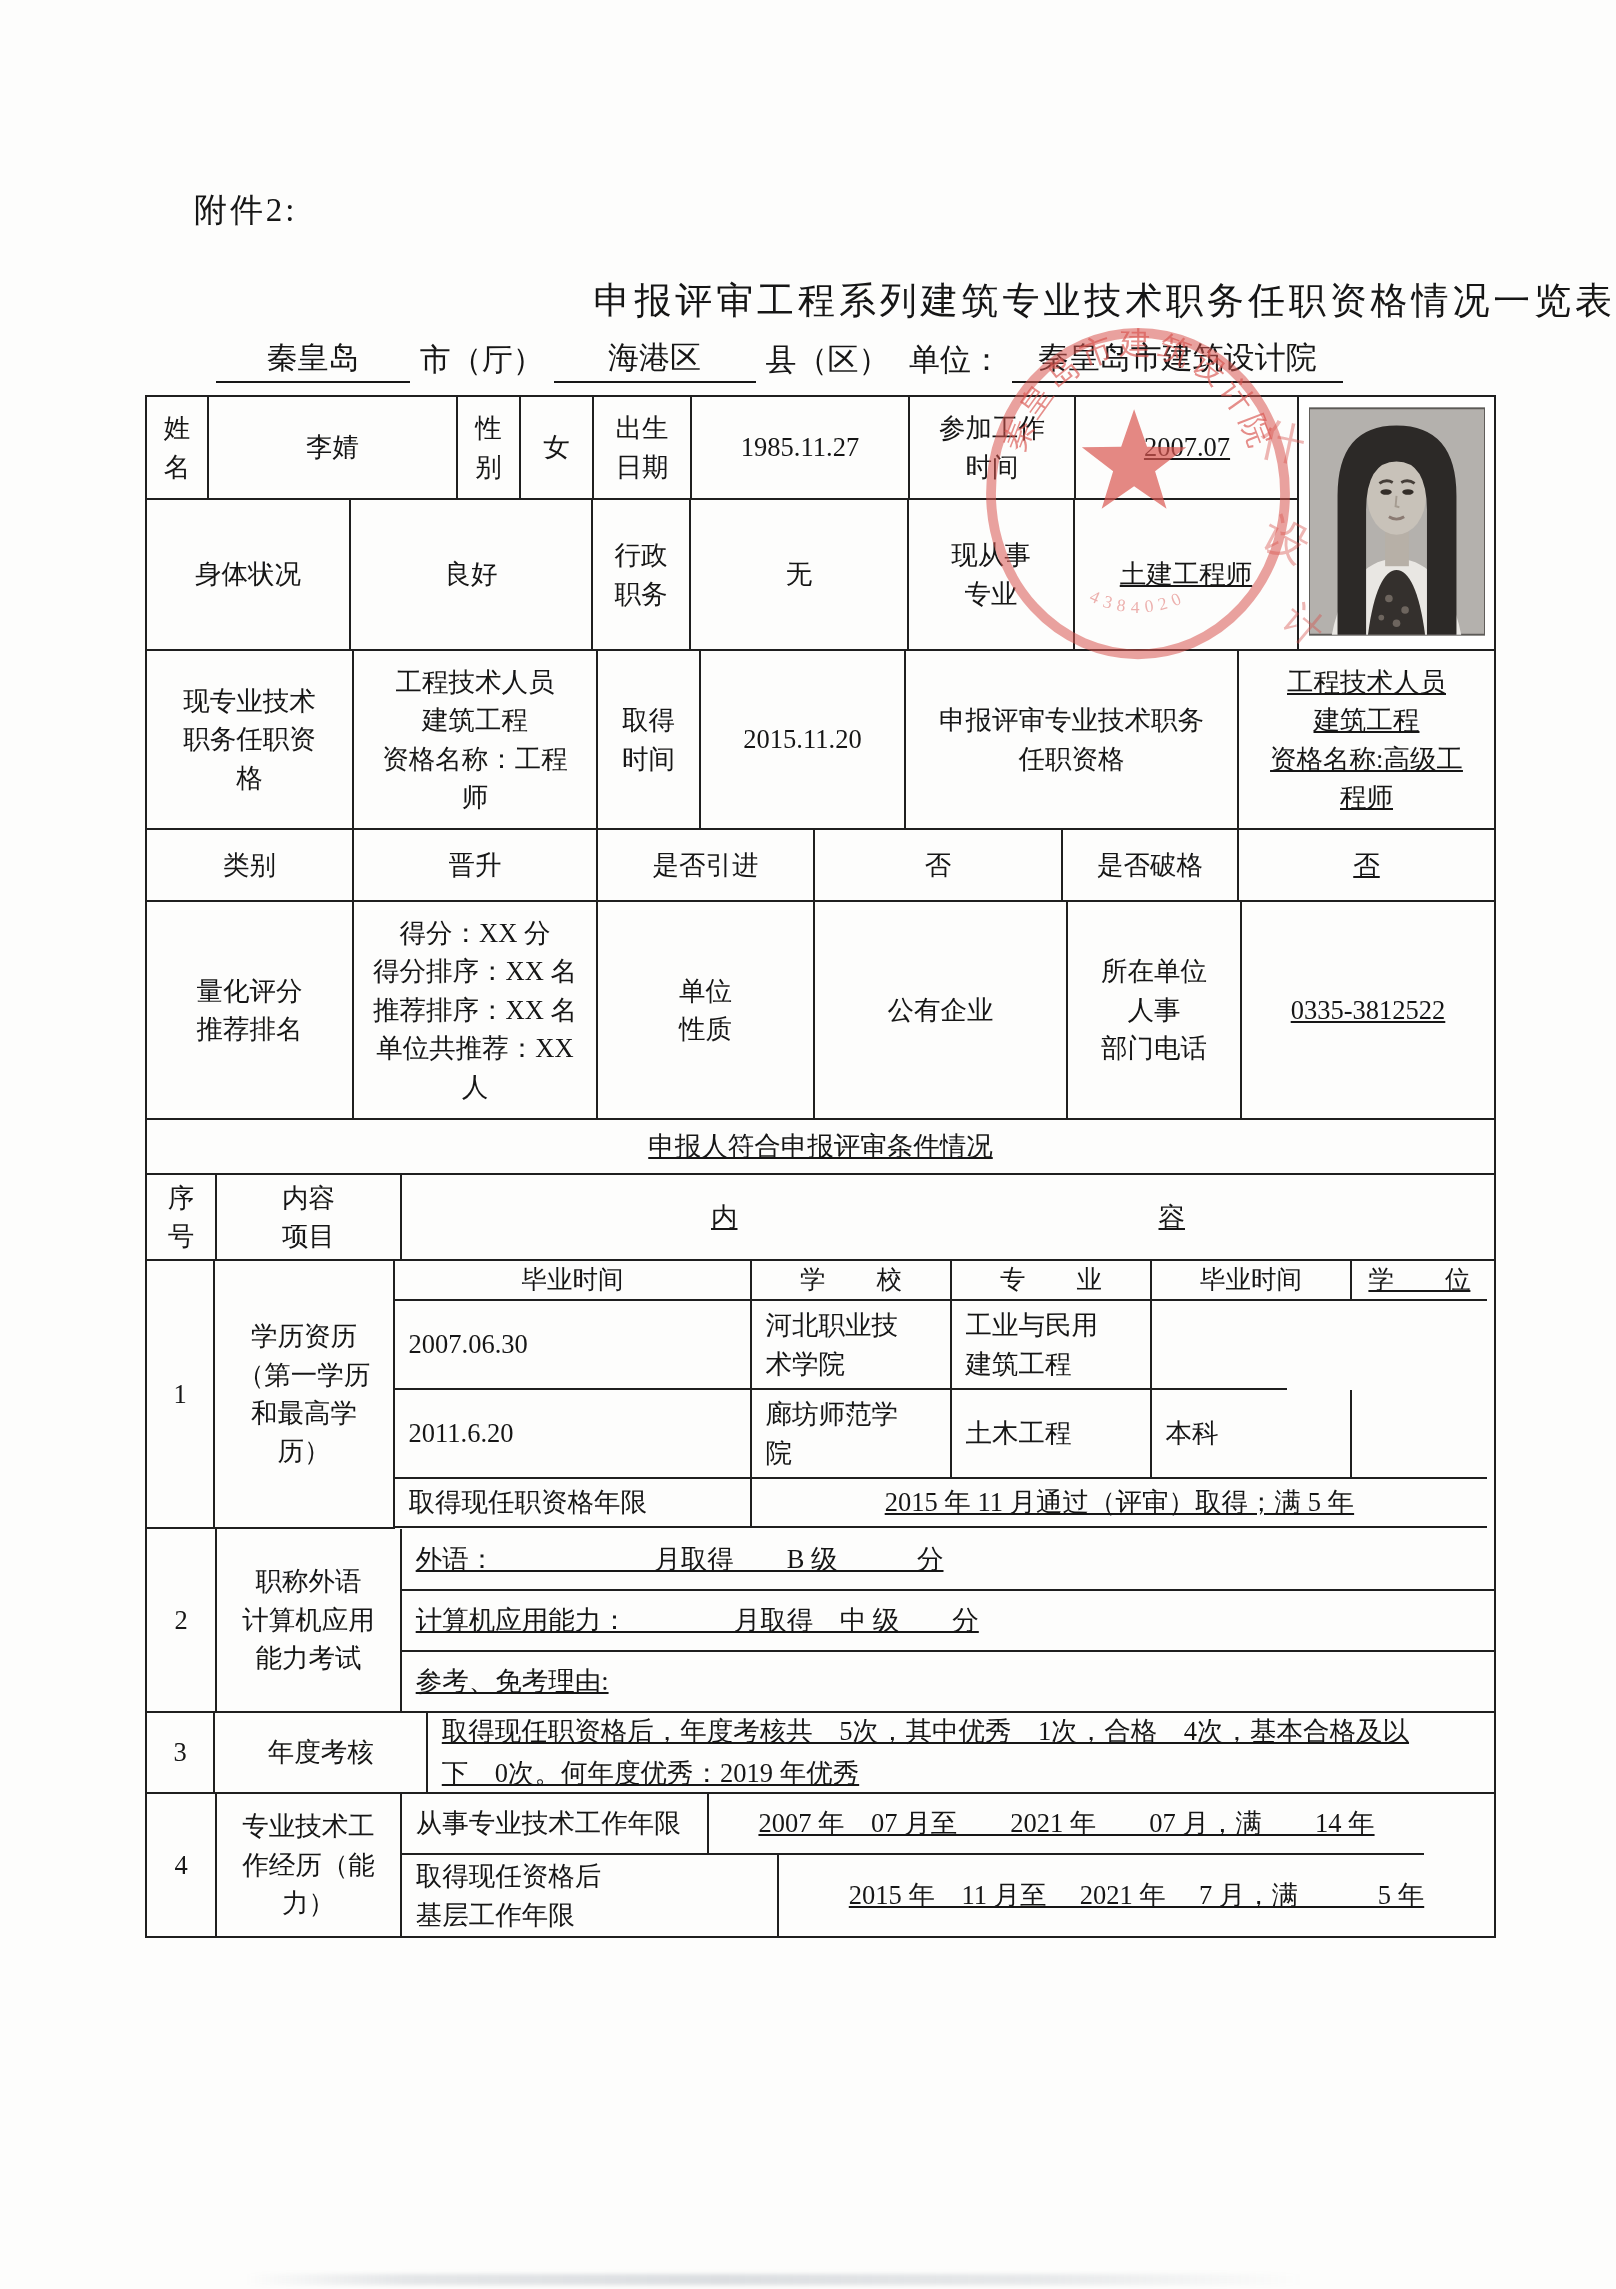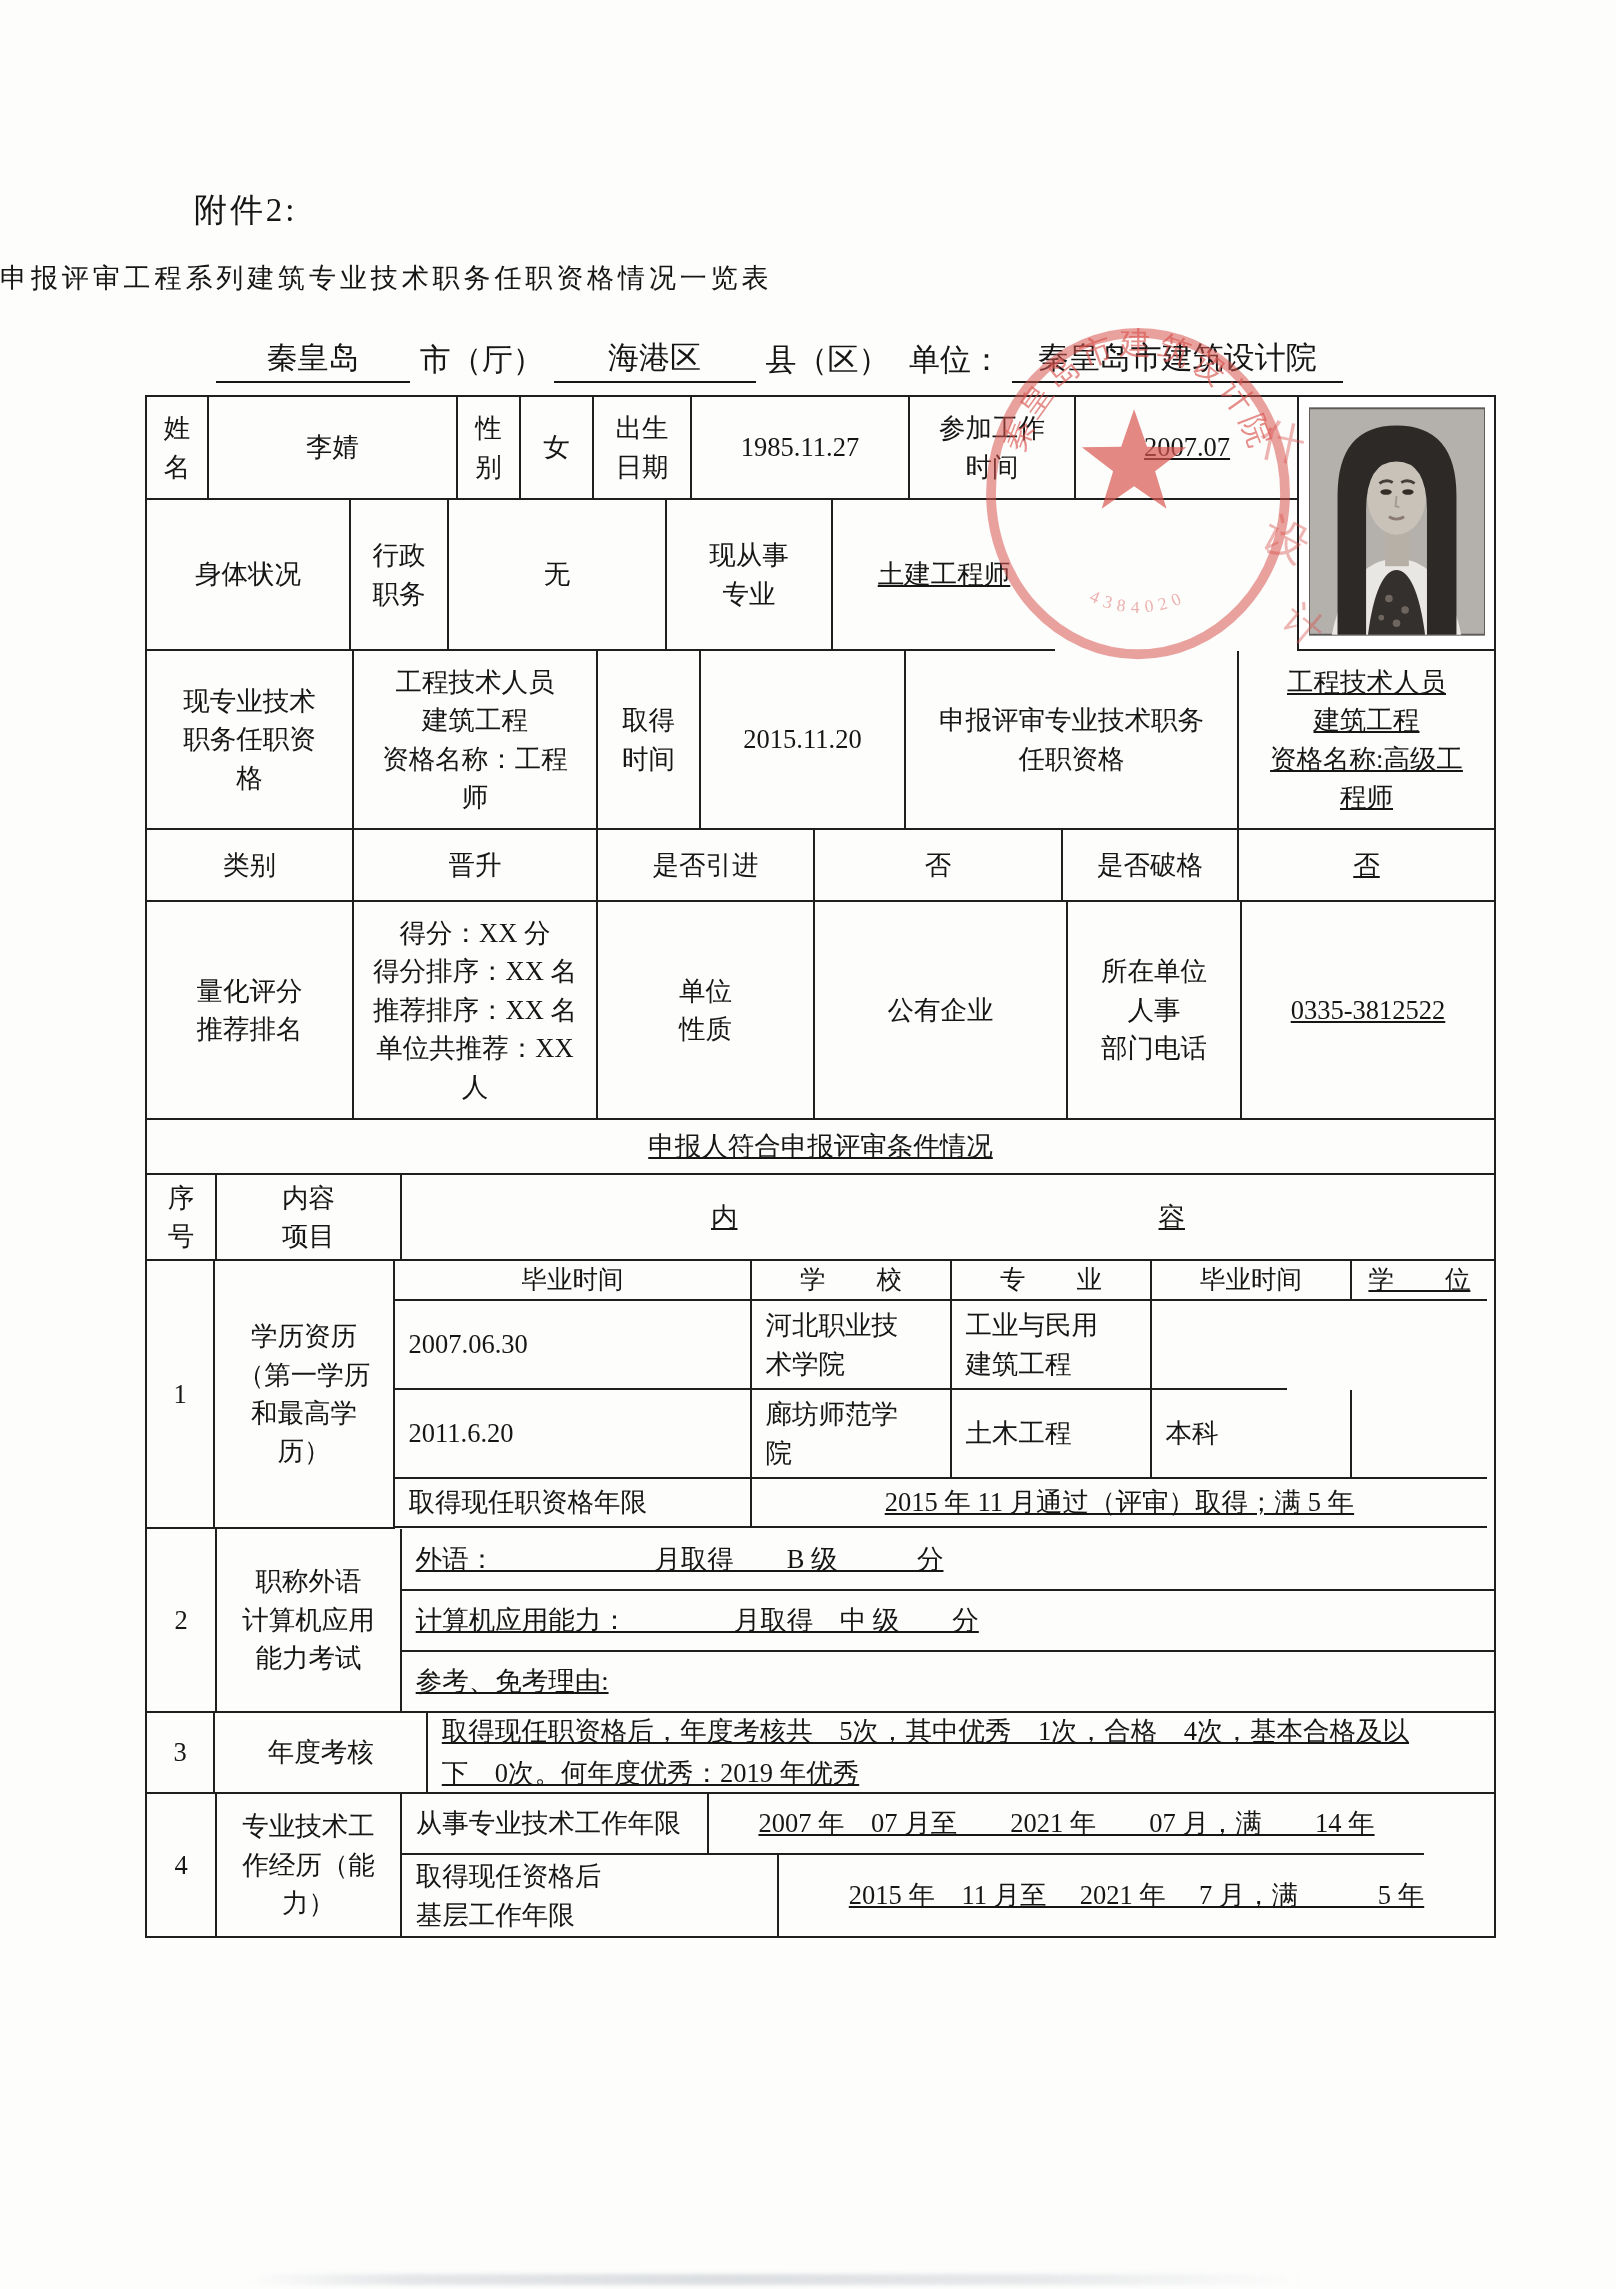--- a/index.html
+++ b/index.html
@@ -2,22 +2,22 @@
 <html><head>
 <meta charset="utf-8">
 <style>
   html,body{margin:0;padding:0;background:#e8e8e8;}
   .page{
     position:relative; width:1616px; height:2290px; background:#fdfdfc;
     font-family:"Liberation Serif","DejaVu Serif",serif;
     color:#161616; overflow:hidden;
   }
   .attachment{position:absolute; left:194px; top:188px; font-size:33px; letter-spacing:2.9px;}
-  .title{position:absolute; left:0; top:260px; width:100%; text-align:left;
-         font-size:27px; letter-spacing:3.9px; white-space:nowrap;}
+  .title{position:absolute; left:0; top:276px; width:100%; text-align:right;
+         font-size:37px; letter-spacing:3.9px; white-space:nowrap;}
   .subtitle{position:absolute; left:216px; top:337px; display:flex; align-items:flex-end;
             font-size:31px; white-space:nowrap;}
   .subtitle .u{display:inline-block; text-align:center; border-bottom:2.9px solid #161616; padding-bottom:2px;}
   .subtitle .st{display:inline-block; padding:0 9.8px 2px 9.8px;}
 
   .table{position:absolute; left:145px; top:395px; width:1347px; height:1539px;
          border:2.9px solid #1f1f1f; box-sizing:content-box; background:transparent;}
   .trow{display:flex; width:100%;}
   .rowwrap{position:relative; width:100%;}
   .cell{box-sizing:border-box; border-right:2px solid #1f1f1f; border-bottom:2px solid #1f1f1f;
@@ -68,20 +68,21 @@
         <div class="cell" style="width:73px">女</div>
         <div class="cell" style="width:98px">出生
 日期</div>
         <div class="cell" style="width:218px">1985.11.27</div>
         <div class="cell" style="width:166px">参加工作
 时间</div>
         <div class="cell nr" style="width:222px">2007.07</div>
       </div>
       <div class="trow" style="height:151px">
         <div class="cell" style="width:204px">身体状况</div>
+        <div class="cell" style="width:242px">良好</div>
         <div class="cell" style="width:98px">行政
 职务</div>
         <div class="cell" style="width:218px">无</div>
         <div class="cell" style="width:166px">现从事
 专业</div>
         <div class="cell nr" style="width:222px">土建工程师</div>
       </div>
       <div class="photo-cell">
         <svg width="176" height="235" viewBox="0 0 185 238">
           <rect x="0" y="0" width="185" height="238" fill="#b4b1ad"></rect>

